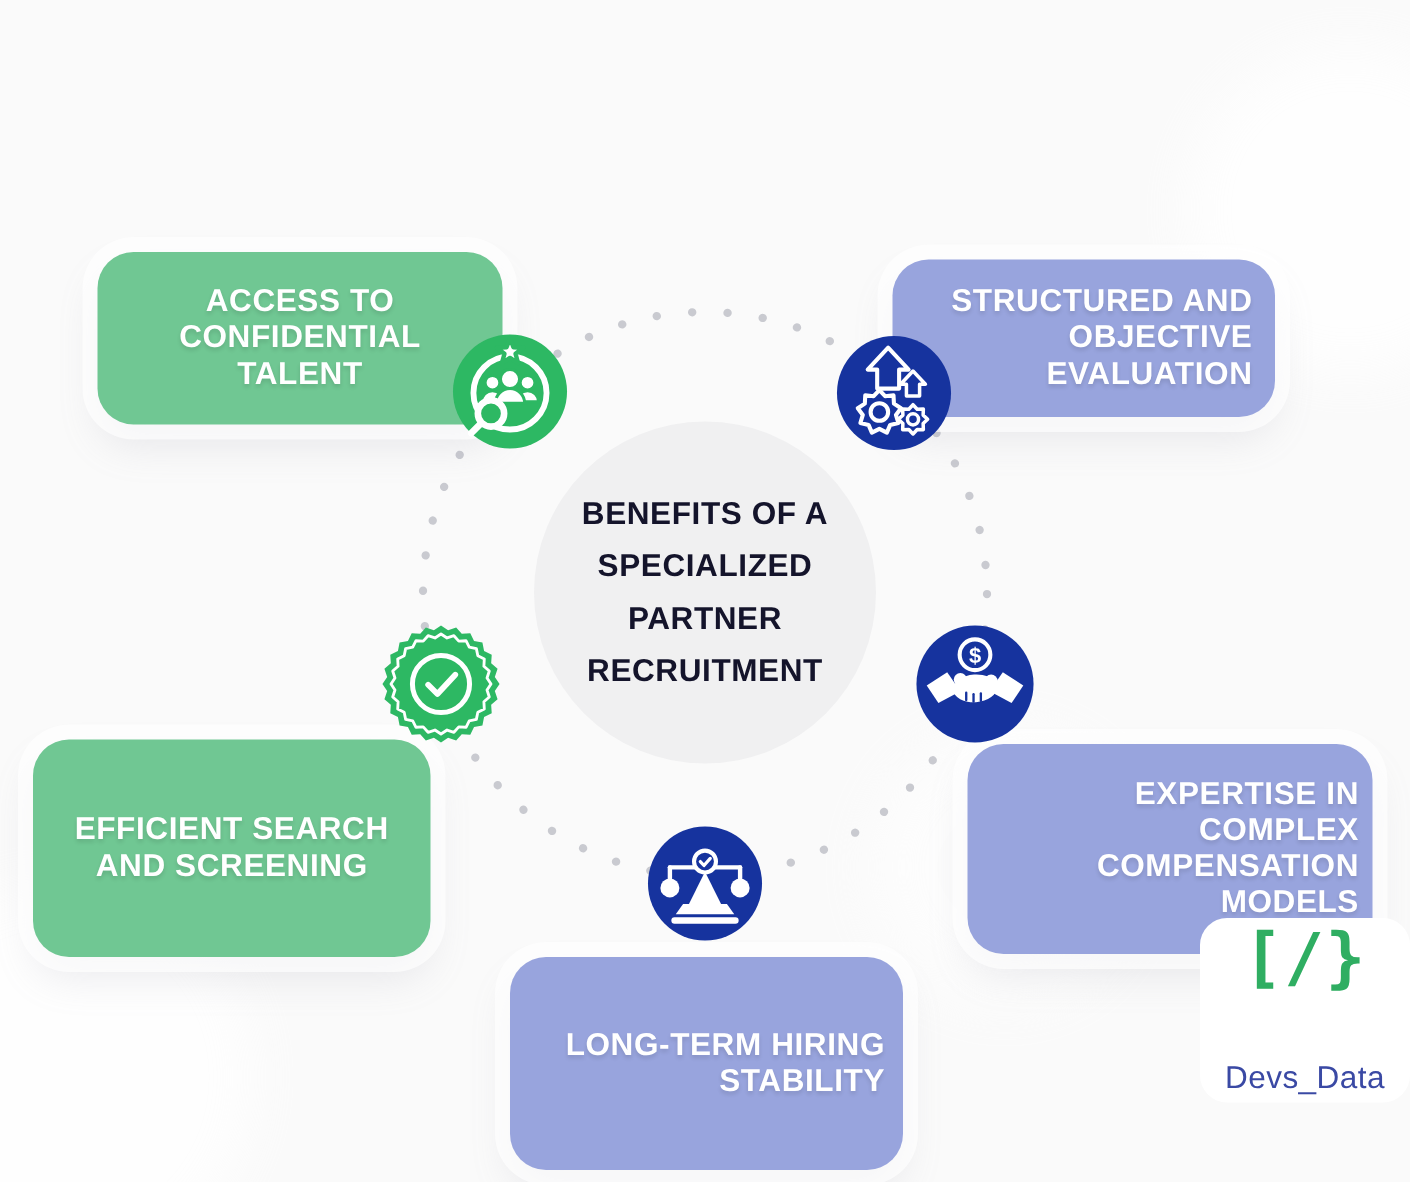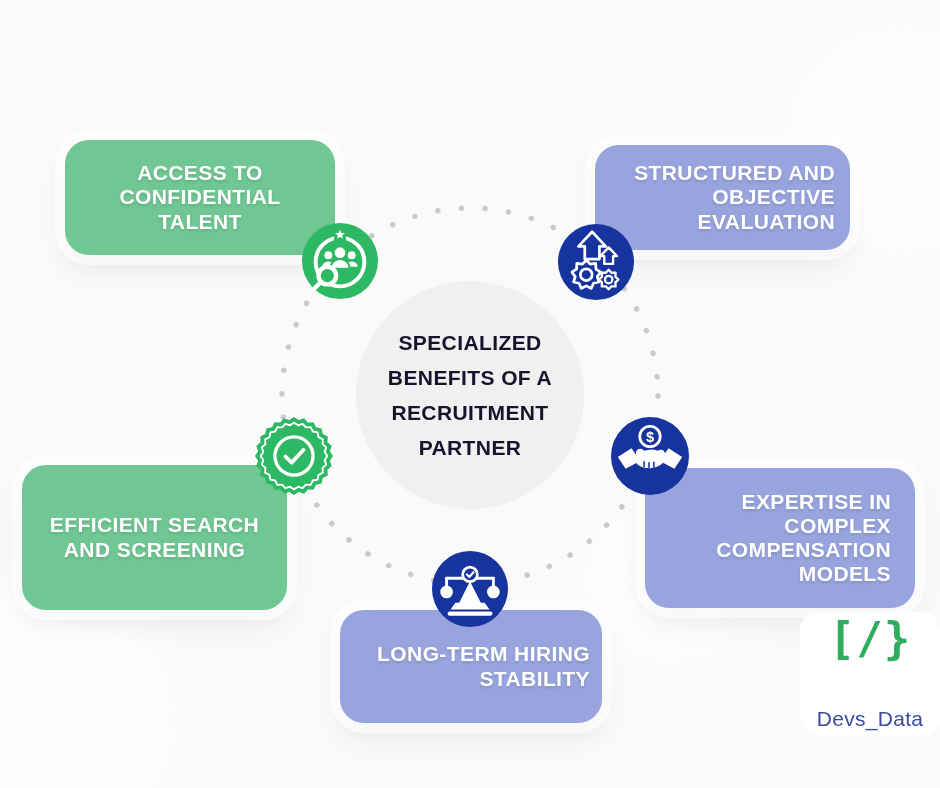--- a/index.html
+++ b/index.html
@@ -31,28 +31,29 @@
     font-size:21px;font-weight:800;letter-spacing:.4px;color:var(--title-text);
     line-height:35px;white-space:nowrap;
   }
 
   .card{
     position:absolute;z-index:3;border-radius:24px;
     display:flex;align-items:center;justify-content:center;text-align:center;
     color:var(--card-text);font-weight:700;font-size:21px;line-height:1.15;
     letter-spacing:.4px;text-shadow:0 2px 3px rgba(0,0,0,.12);
     box-shadow:0 0 0 10px rgba(255,255,255,.65), 0 14px 26px rgba(150,150,165,.18);
+    margin-top:28px;
   }
   .card.green{background:var(--card-green);}
   .card.purple{background:var(--card-purple);text-align:right;}
   .card-access      {left:65px; top:140px;width:270px;height:115px;padding:0 20px;}
   .card-evaluation  {left:595px;top:145px;width:255px;height:105px;padding:0 15px;}
   .card-search      {left:22px; top:465px;width:265px;height:145px;padding:16px 15px;}
-  .card-compensation{left:645px;top:468px;width:270px;height:140px;padding:0 24px;}
-  .card-stability   {left:340px;top:610px;width:262px;height:113px;padding:0 12px;}
+  .card-compensation{left:645px;top:468px;width:270px;height:140px;padding:0 9px;}
+  .card-stability   {left:340px;top:610px;width:262px;height:142px;padding:0 12px;}
 
   .icon{position:absolute;z-index:4;}
   .icon-talent      {left:301px;top:222px;}
   .icon-gears       {left:557px;top:223px;}
   .icon-badge       {left:254px;top:416px;}
   .icon-handshake   {left:610px;top:416px;}
   .icon-scale       {left:431px;top:550px;}
 
   .logo-panel{
     position:absolute;left:800px;top:612px;width:140px;height:123px;z-index:3;
@@ -74,24 +75,24 @@
 
   <div class="soft-blob blob-tr"></div>
   <div class="soft-blob blob-bl"></div>
   <div class="soft-blob blob-mid"></div>
 
   <svg class="ring-svg" width="940" height="788">
     <circle cx="470" cy="396" r="188" fill="none" style="stroke:var(--dot)" stroke-width="5.5" stroke-linecap="round" stroke-dasharray="0.1 23.6"></circle>
   </svg>
 
   <div class="center-circle">
+    <div class="center-line">BENEFITS OF A</div>
     <div class="center-line">SPECIALIZED</div>
-    <div class="center-line">BENEFITS OF A</div>
+    <div class="center-line">PARTNER</div>
     <div class="center-line">RECRUITMENT</div>
-    <div class="center-line">PARTNER</div>
   </div>
 
   <div class="card green card-access">ACCESS TO CONFIDENTIAL TALENT</div>
   <div class="card purple card-evaluation">STRUCTURED AND OBJECTIVE EVALUATION</div>
   <div class="card green card-search">EFFICIENT SEARCH AND SCREENING</div>
   <div class="card purple card-compensation">EXPERTISE IN COMPLEX COMPENSATION MODELS</div>
   <div class="card purple card-stability">LONG-TERM HIRING STABILITY</div>
 
   <svg class="icon icon-talent" width="78" height="78" viewBox="0 0 80 80">
     <circle cx="40" cy="40" r="39" style="fill:var(--icon-green)"></circle>

